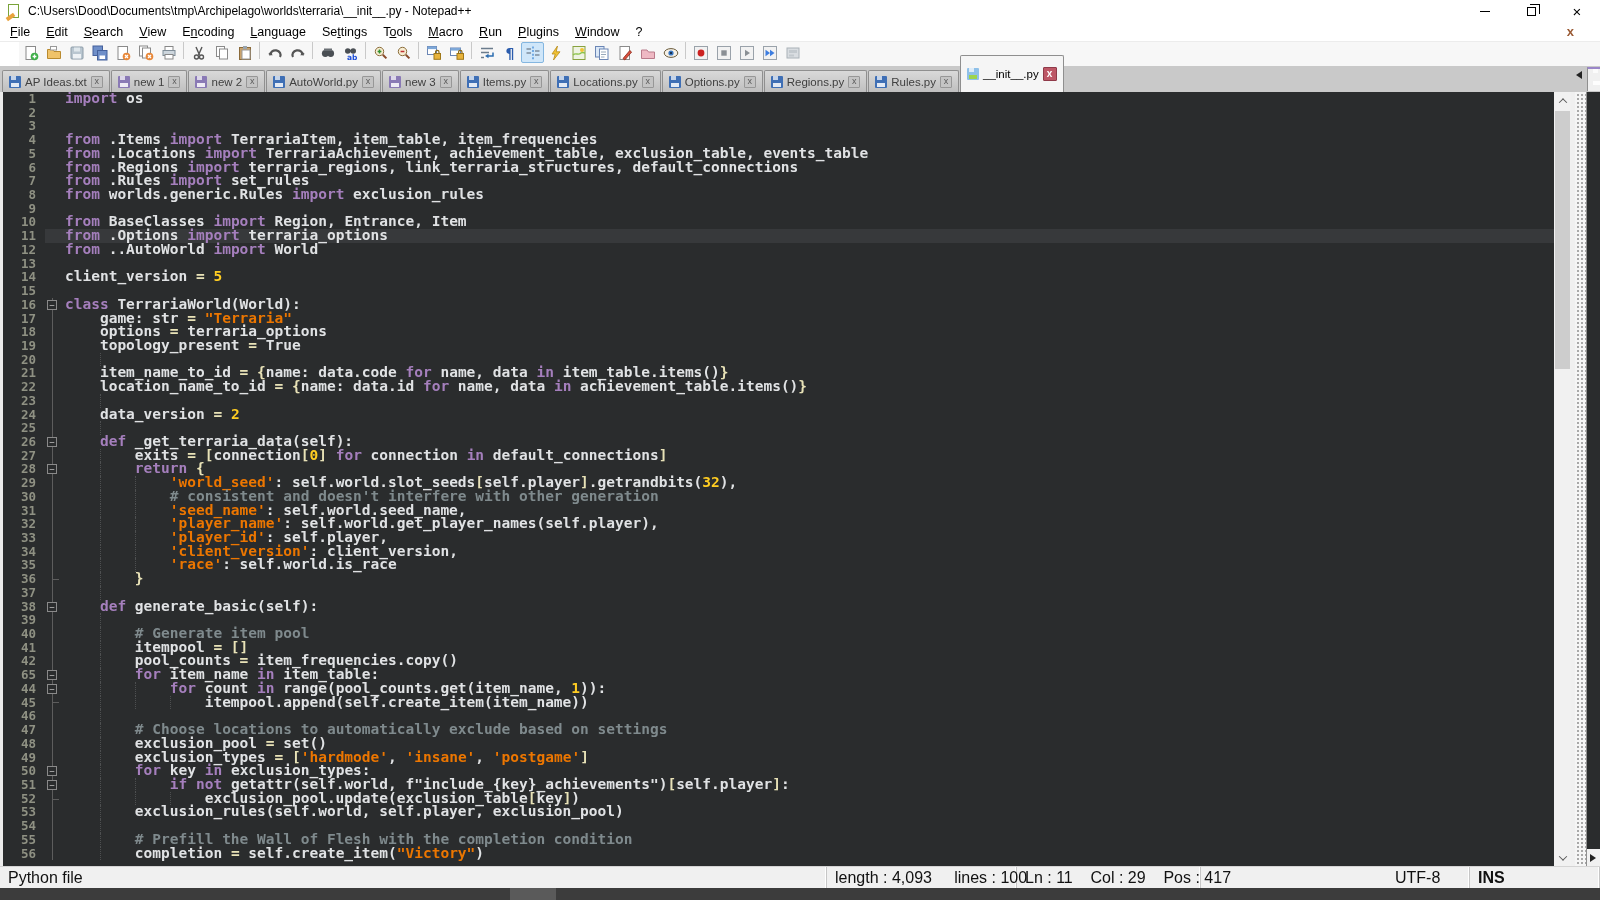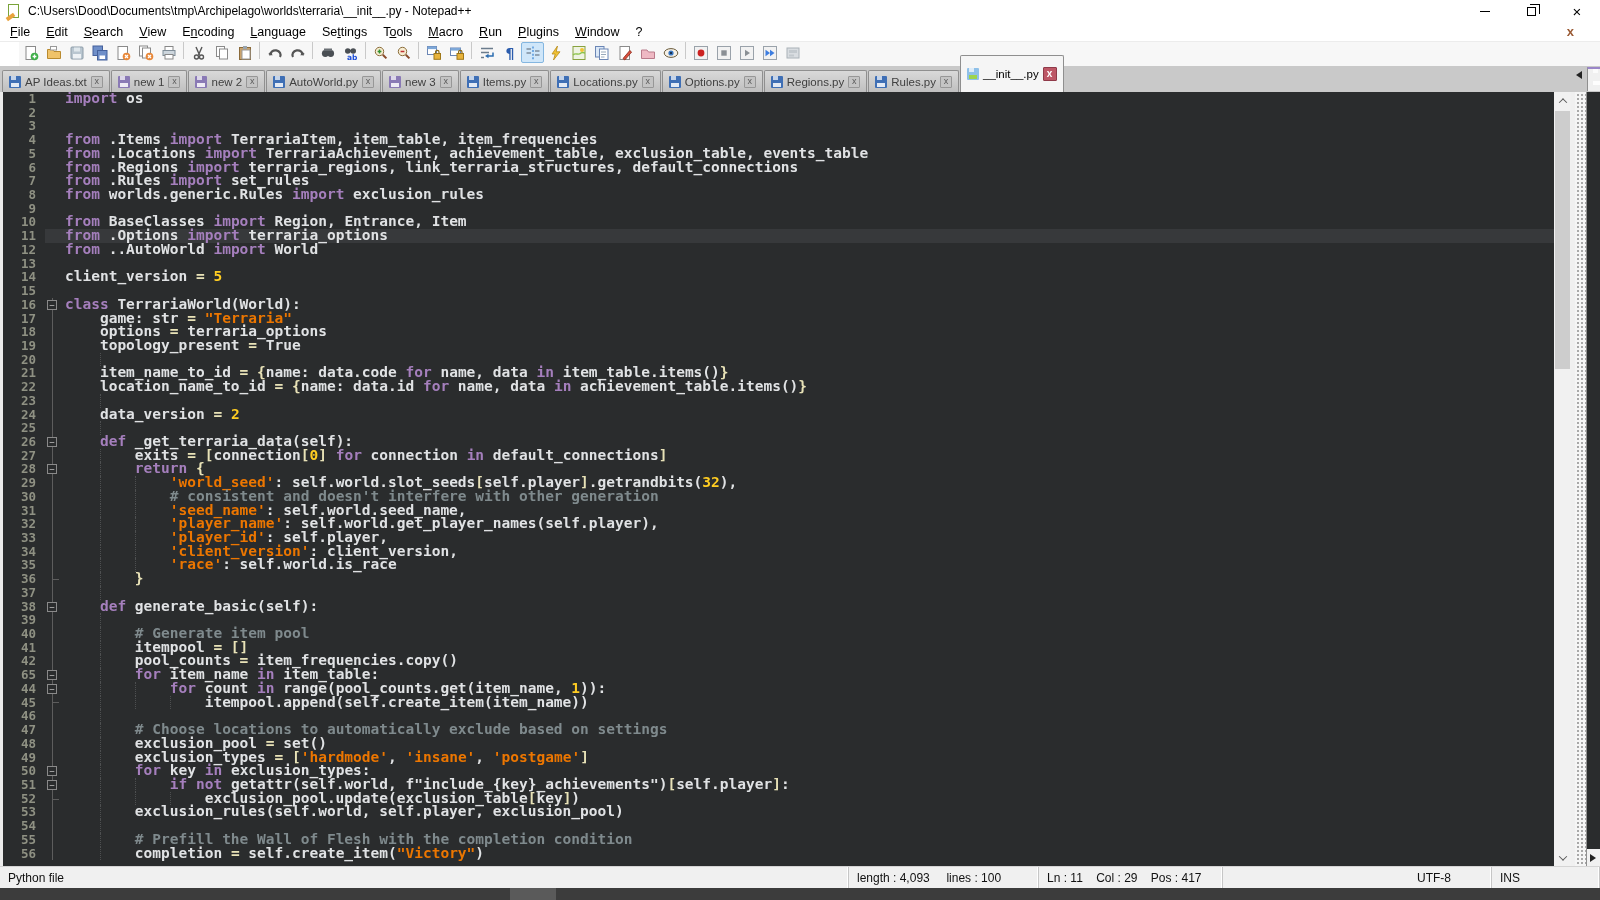--- a/index.html
+++ b/index.html
@@ -84,24 +84,24 @@
   .gap { width:4px; flex:0 0 auto; background:#f0f0f0; }
   .splitter { width:11px; flex:0 0 auto; background:#f5f5f5;
               background-image:radial-gradient(#a8a8a8 1px, transparent 1.2px); background-size:4px 4px; background-position:1px 1px; }
   .sliver { width:14px; flex:0 0 auto; background:#2a2c2d; position:relative; border-left:1px solid #8f8f8f; }
   .sliver-bottom { position:absolute; left:0; right:0; bottom:0; height:17px; background:#f1f1f1;
                    display:flex; align-items:center; }
   .tri-right { width:0; height:0; border-top:4px solid transparent; border-bottom:4px solid transparent; border-left:6px solid #222; margin-left:3px; }
 
   
   .statusbar { height:22px; background:#f0f0f0; border-top:1px solid #d4d4d4; display:flex; align-items:stretch;
-               font-size:12px; color:#111; flex:0 0 auto; }
+               font-size:16px; color:#111; flex:0 0 auto; }
   .sb-seg { display:flex; align-items:center; padding:0 8px; border-right:1px solid #c6c6c6; box-shadow:inset -1px 0 0 #ffffff; white-space:pre; }
   .sb-seg.grow { flex:1 1 auto; }
-  .seg-len { width:190px; } .seg-pos { width:184px; } .seg-eol { width:186px;margin-top:37px; } .seg-enc { width:83px; } .seg-ins { width:108px; }
+  .seg-len { width:190px; } .seg-pos { width:184px; } .seg-eol { width:186px;margin-top:37px; } .seg-enc { width:83px; } .seg-ins { width:130px;font-weight:bold; }
 
   .bottomstrip { height:12px; background:#3c3c3c; position:relative; flex:0 0 auto; }
   .bottomstrip .patch { position:absolute; left:510px; top:0; width:46px; height:100%; background:#5a5a5a; }
 </style>
 </head>
 <body>
 
 <div class="app">
 
   <div class="titlebar">

